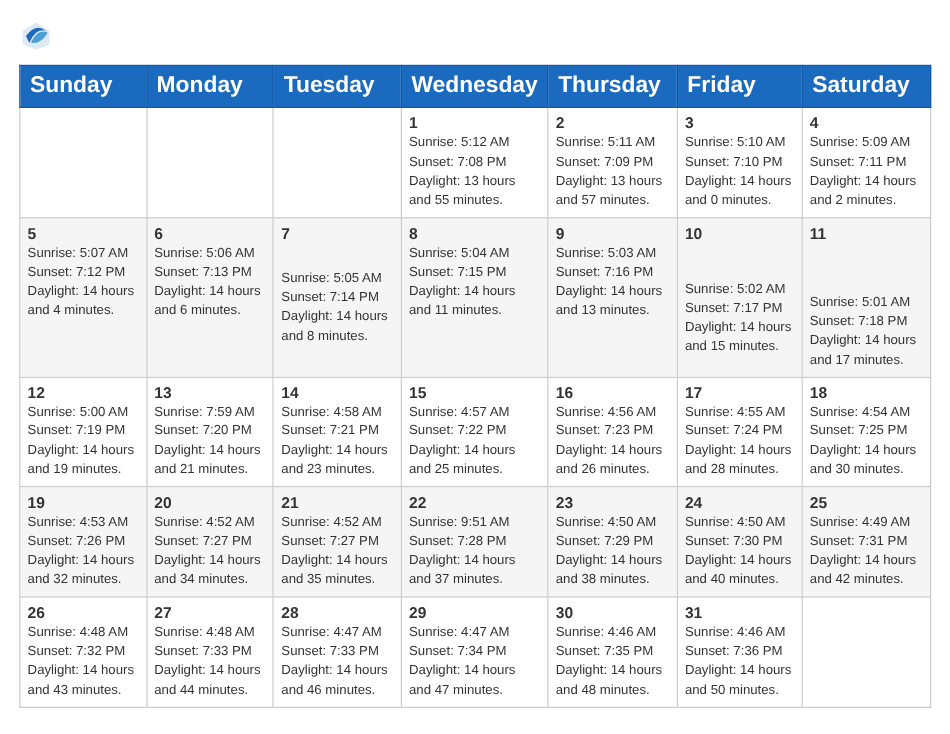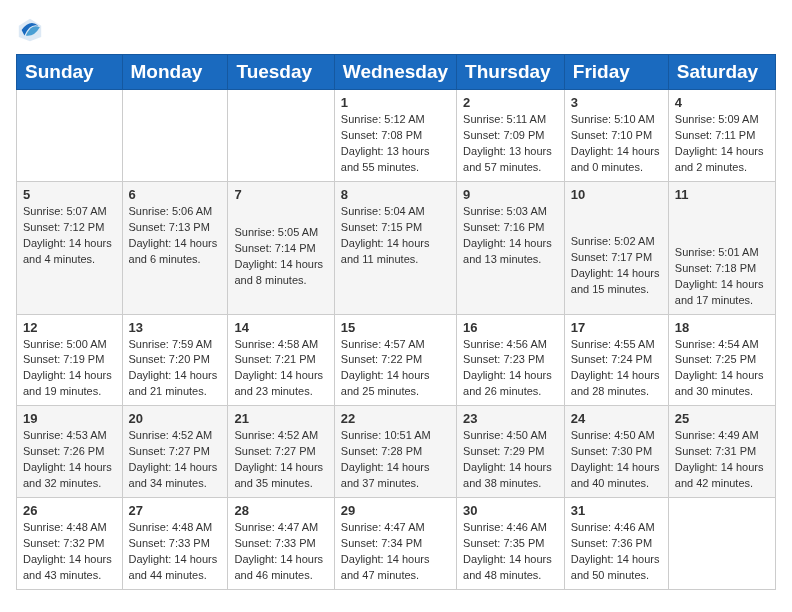--- a/index.html
+++ b/index.html
@@ -279,21 +279,21 @@
         </td>
         <td>
           <span class="day-number">21</span>
           <div class="day-info" style="white-space: pre-line;">Sunrise: 4:52 AM
 Sunset: 7:27 PM
 Daylight: 14 hours
 and 35 minutes.</div>
         </td>
         <td>
           <span class="day-number">22</span>
-          <div class="day-info" style="white-space: pre-line;">Sunrise: 10:51 AM
+          <div class="day-info" style="white-space: pre-line;">Sunrise: 9:51 AM
 Sunset: 7:28 PM
 Daylight: 14 hours
 and 37 minutes.</div>
         </td>
         <td>
           <span class="day-number">23</span>
           <div class="day-info" style="white-space: pre-line;">Sunrise: 4:50 AM
 Sunset: 7:29 PM
 Daylight: 14 hours
 and 38 minutes.</div>

